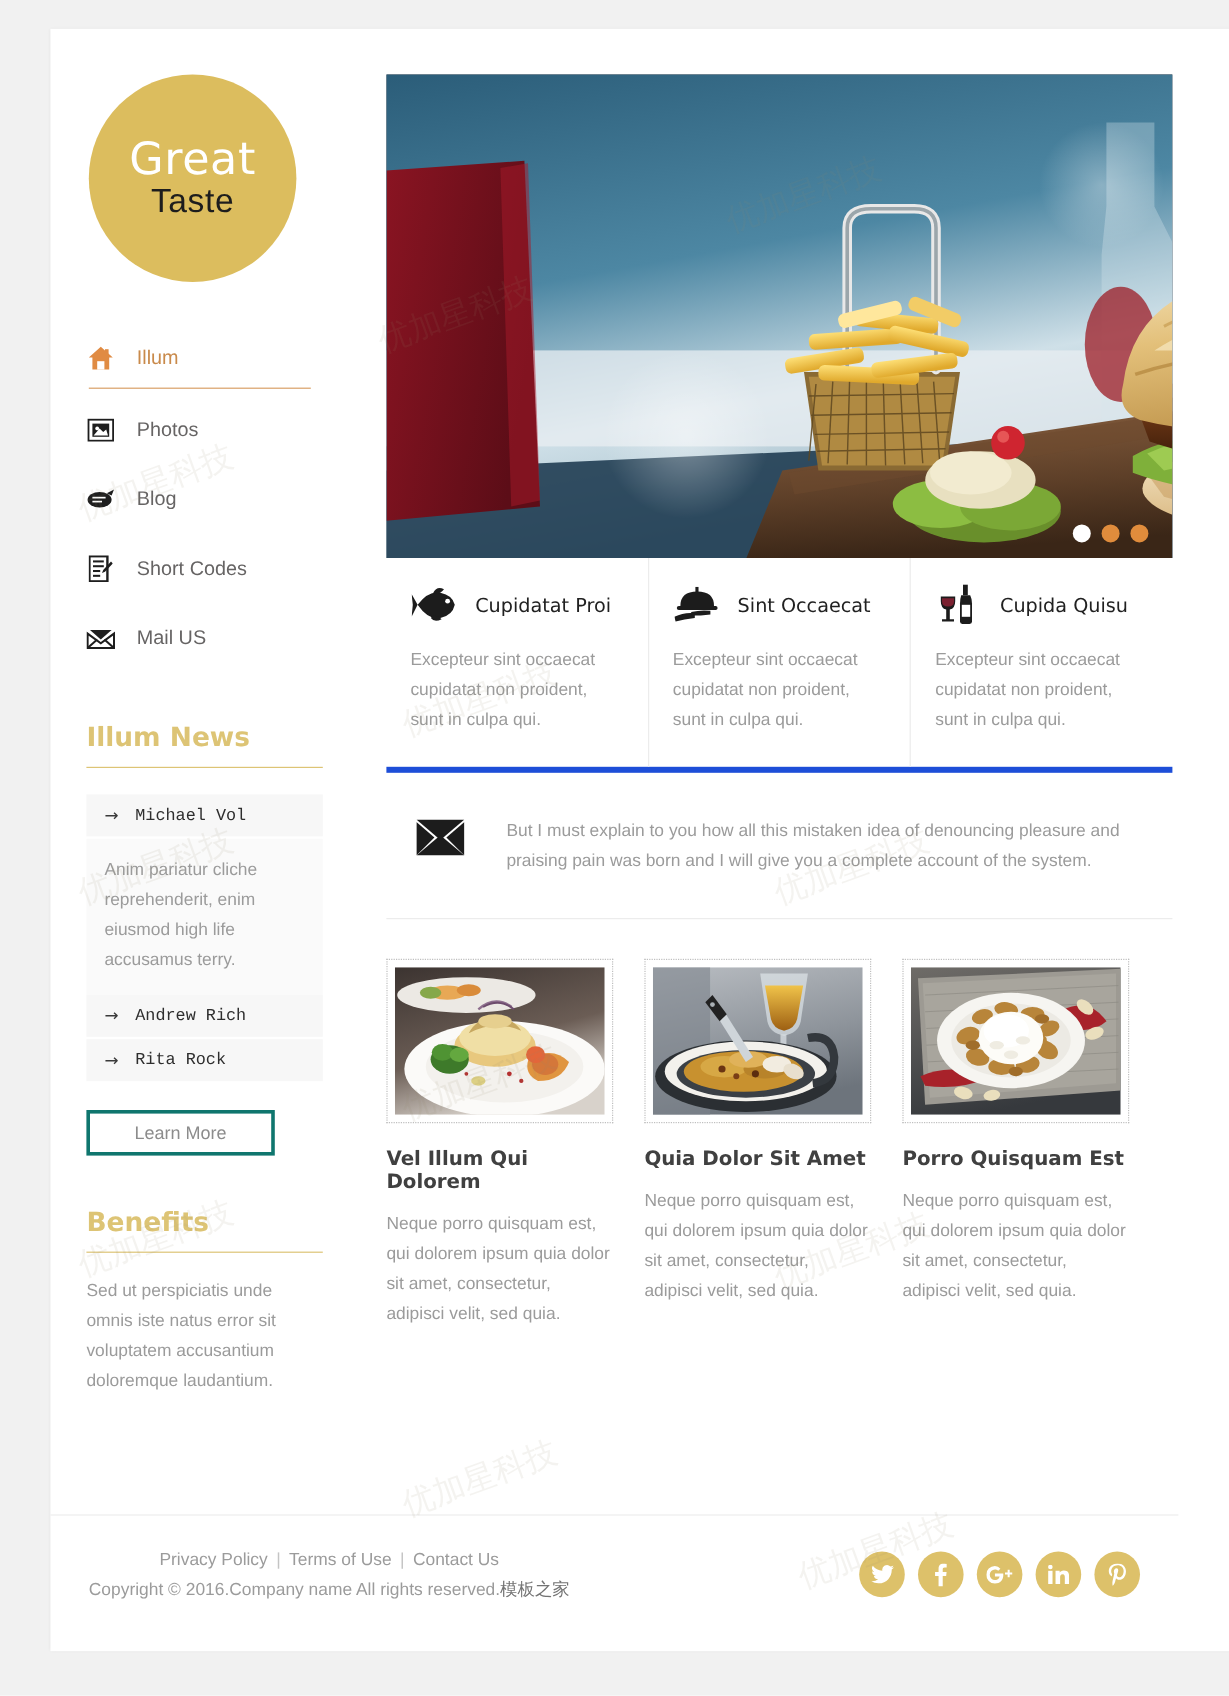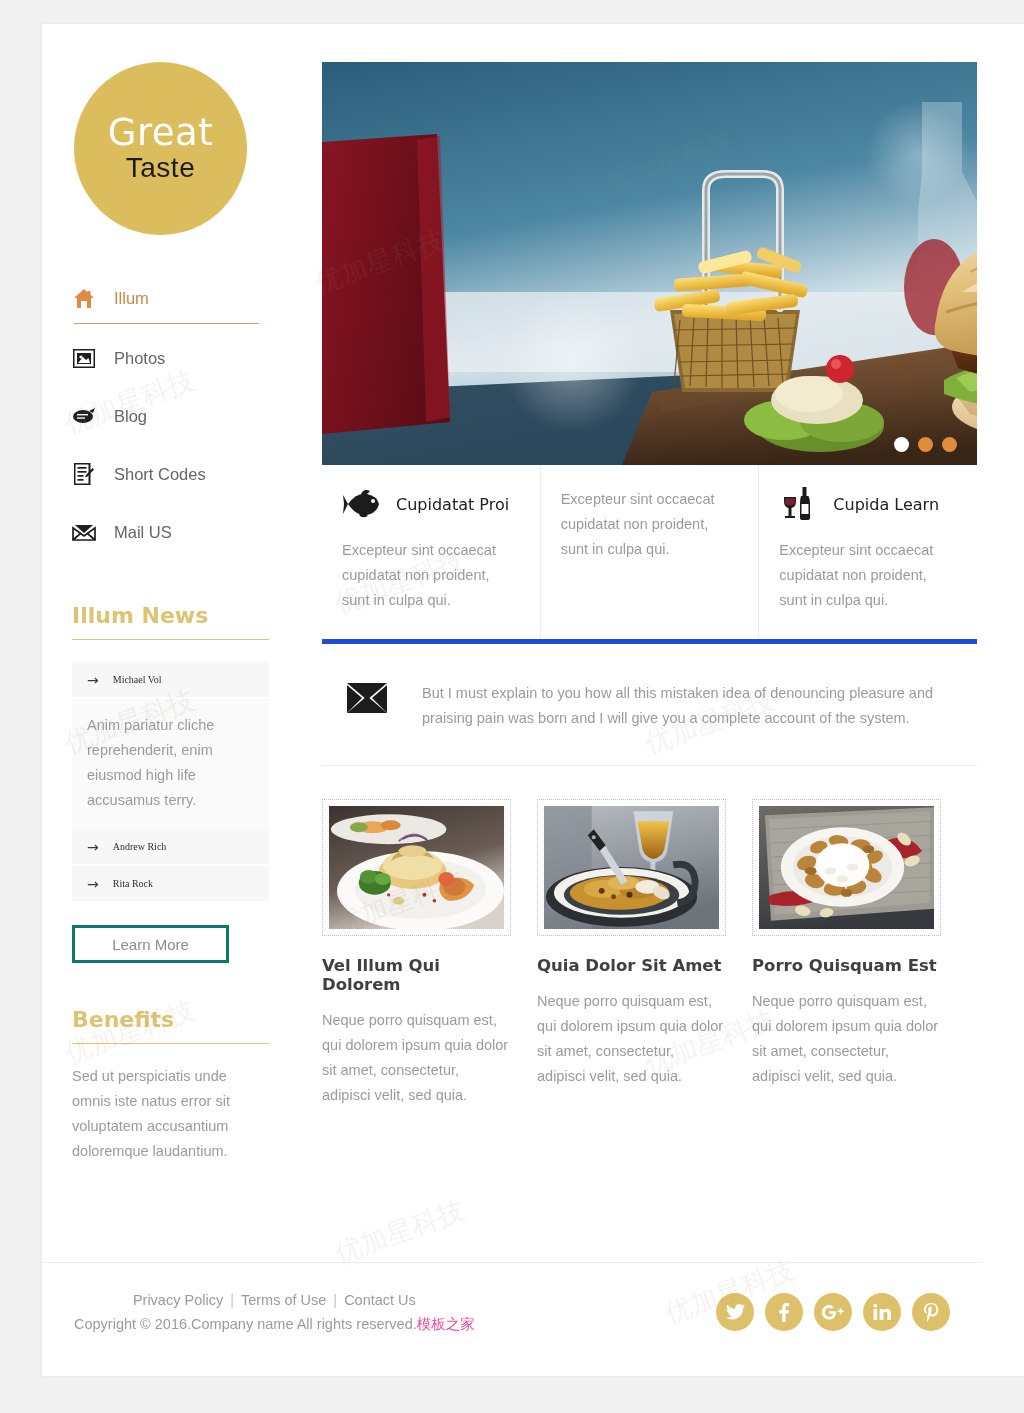--- a/index.html
+++ b/index.html
@@ -117,22 +117,22 @@
     cursor: pointer;
     margin-bottom: 2px;
   }
   .news-arrow {
     font-size: 14px;
     color: #3a3a3a;
     margin-right: 14px;
     font-family: "DejaVu Sans", sans-serif;
   }
   .news-name {
-    font-family: Liberation Serif, serif;
-    font-size: 10px;
+    font-family: Liberation Mono, monospace;
+    font-size: 14px;
     color: #2e2e2e;
   }
   .news-desc {
     font-size: 14.5px;
     color: #9b9b9b;
     line-height: 25px;
     padding: 14px 15px 16px 15px;
     width: 197px;
     background: #fafafa;
   }
@@ -296,21 +296,21 @@
     color: #9b9b9b;
     text-decoration: none;
     cursor: pointer;
   }
   .sep { margin: 0 7px; color: #c4c4c4; }
   .copyright {
     font-size: 14.5px;
     color: #9b9b9b;
     margin-top: 3px;
   }
-  .tmpl { color: #ec4899; }
+  .tmpl { color: #737373; }
   .socials { display: flex; gap: 11px; margin-top: 4px; }
   .soc {
     width: 38px; height: 38px;
     border-radius: 50%;
     background: #ddc16a;
     display: flex; align-items: center; justify-content: center;
     cursor: pointer;
   }
 
   
@@ -581,35 +581,47 @@
                 <path d="M16 25 Q19 29 25 26 Q22 23 18 23 Z" fill="#1c1c1c"></path>
                 <circle cx="30" cy="11" r="2" fill="#ffffff"></circle>
               </svg>
             </span>
             <span class="feature-title">Cupidatat Proi</span>
           </div>
           <p class="feature-text">Excepteur sint occaecat cupidatat non proident, sunt in culpa qui.</p>
         </div>
 
         <div class="feature">
+          <div class="feature-head">
+            <span class="feature-ico">
+              <svg width="38" height="30" viewBox="0 0 38 30">
+                <rect x="17.5" y="0" width="2.6" height="5" fill="#1c1c1c"></rect>
+                <path d="M5 16 Q5 4 19 4 Q33 4 33 16 Z" fill="#1c1c1c"></path>
+                <rect x="2" y="16" width="34" height="3.4" rx="1.7" fill="#1c1c1c"></rect>
+                <path d="M0 25 Q8 21 17 22 L17 26 Q8 27 1 29 Z" fill="#1c1c1c"></path>
+                <path d="M14 21 Q22 19 30 20 L30 23 Q22 24 14 24 Z" fill="#1c1c1c"></path>
+              </svg>
+            </span>
+            <span class="feature-title">Sint Occaecat</span>
+          </div>
           <p class="feature-text">Excepteur sint occaecat cupidatat non proident, sunt in culpa qui.</p>
         </div>
 
         <div class="feature">
           <div class="feature-head">
             <span class="feature-ico">
               <svg width="34" height="34" viewBox="0 0 34 34">
                 <path d="M2 10 L14 10 L14 14 Q14 20 9.5 21 L9.5 29 L13 29 L13 31 L3 31 L3 29 L6.5 29 L6.5 21 Q2 20 2 14 Z" fill="#1c1c1c"></path>
                 <path d="M3 11.5 L13 11.5 L13 14 Q13 18.5 8 18.5 Q3 18.5 3 14 Z" fill="#7a2030"></path>
                 <rect x="20.5" y="0" width="4" height="9" fill="#1c1c1c"></rect>
                 <path d="M19 9 Q18 12 18 16 L18 31 Q18 33 20 33 L26 33 Q28 33 28 31 L28 16 Q28 12 26.5 9 Z" fill="#1c1c1c"></path>
                 <rect x="19.5" y="17" width="7" height="10" fill="#ffffff"></rect>
               </svg>
             </span>
-            <span class="feature-title">Cupida Learn</span>
+            <span class="feature-title">Cupida Quisu</span>
           </div>
           <p class="feature-text">Excepteur sint occaecat cupidatat non proident, sunt in culpa qui.</p>
         </div>
 
       </div>
 
       <div class="mail-row">
         <span class="mail-ico">
           <svg width="40" height="30" viewBox="0 0 40 30">
             <rect x="0" y="0" width="40" height="30" fill="#ffffff"></rect>

